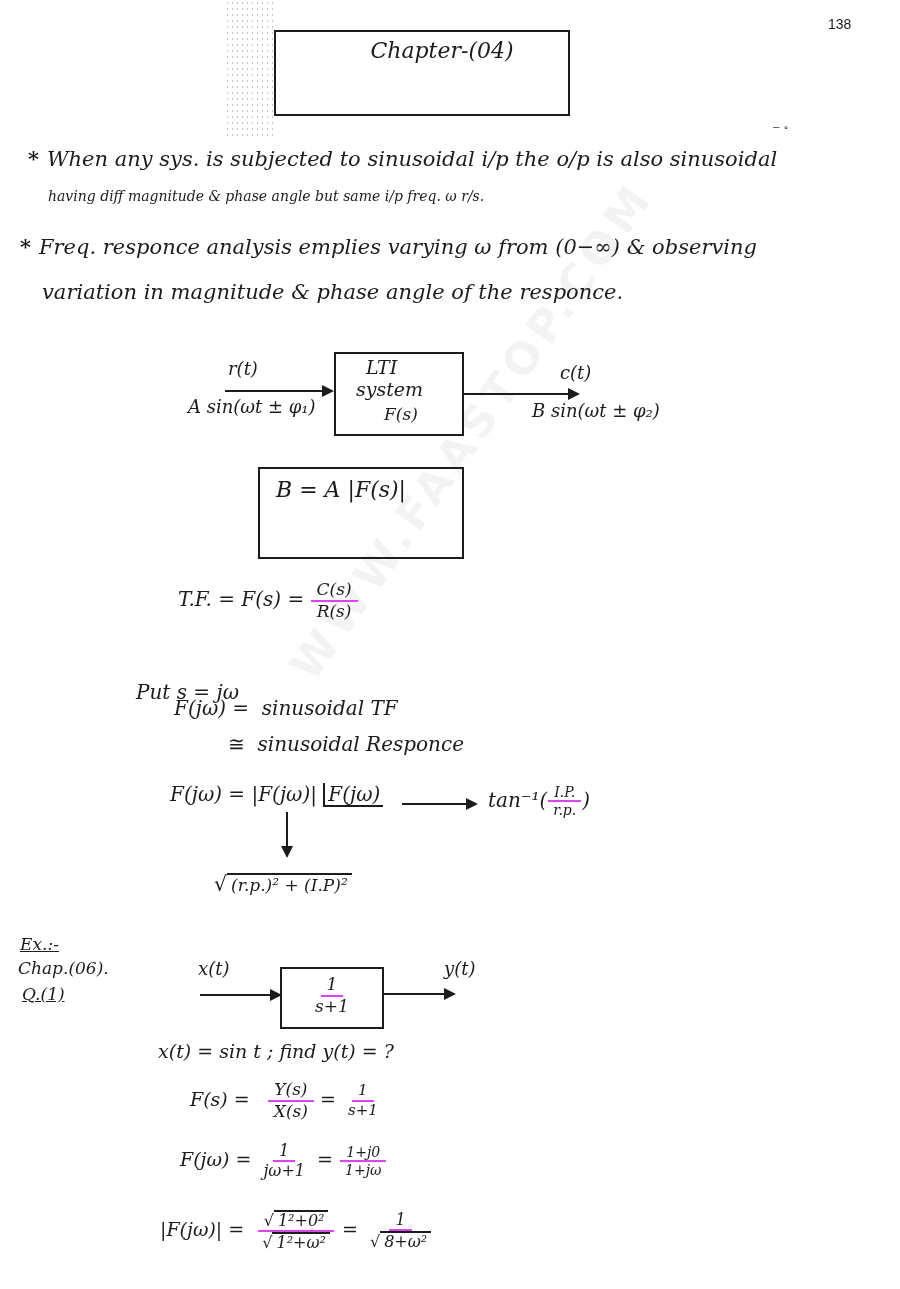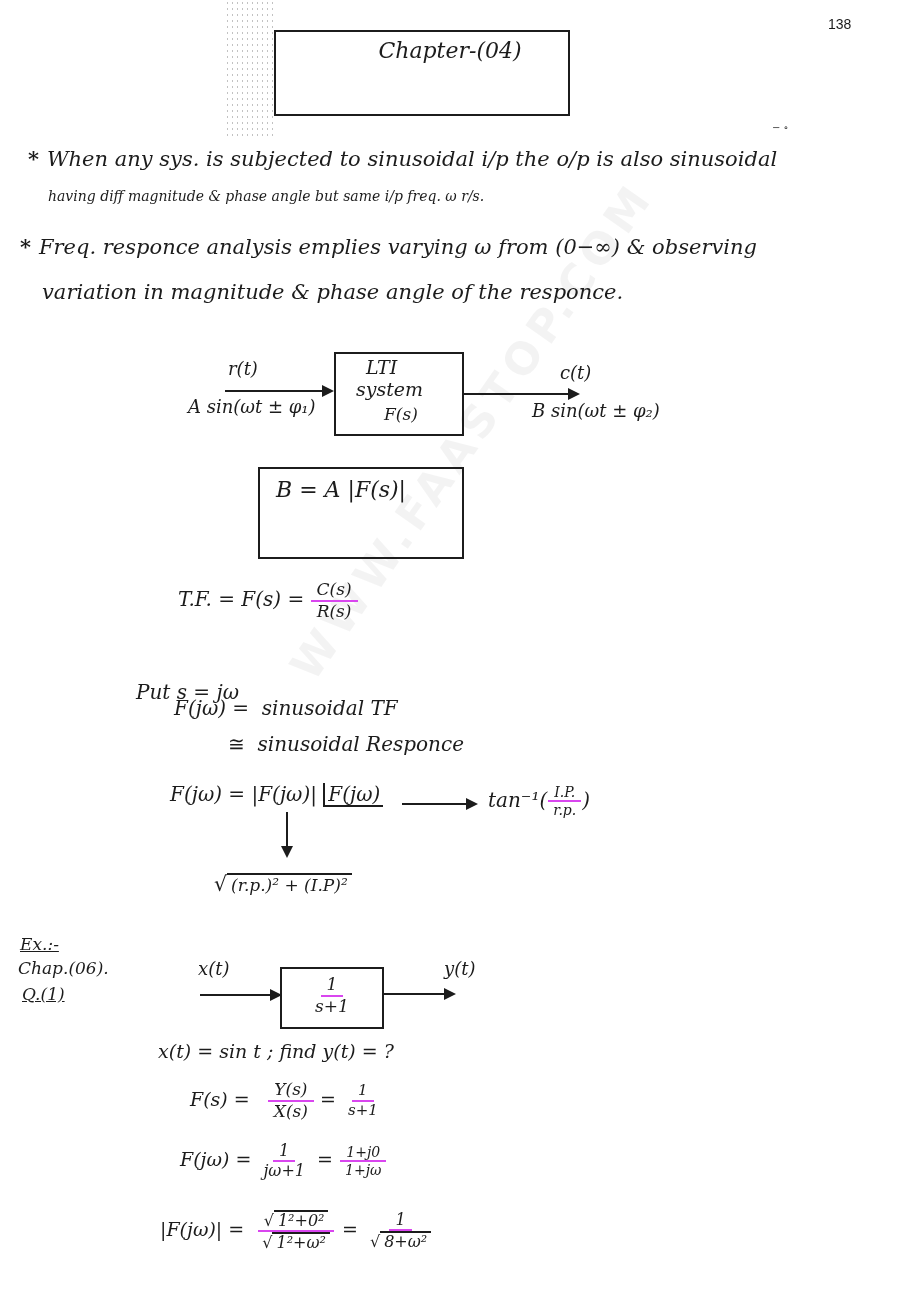--- a/index.html
+++ b/index.html
@@ -44,21 +44,21 @@
 </style>
 </head>
 <body>
 
 <div class="scan-noise"></div>
 <div class="watermark">WWW.FAASTOP.COM</div>
 
 <div class="abs" style="left:828px; top:16px; font-family:'Liberation Sans',sans-serif; font-size:14px;">138</div>
 
 <div class="box" style="left:274px; top:30px; width:292px; height:82px;">
-  <div class="abs hand" style="left:8px; width:332px; text-align:center; top:6px; font-size:22px;">Chapter-(04)</div>
+  <div class="abs hand" style="left:0; width:332px; text-align:center; top:6px; font-size:22px;">Chapter-(04)</div>
 </div>
 <div class="abs" style="left:772px; top:122px; font-size:10px; color:#333;">− ∘</div>
 
 <div class="abs hand" style="left:28px; top:146px; font-size:21px;">
   <span style="font-style:normal;font-weight:bold;margin-right:8px;">*</span><span>When any sys. is subjected to sinusoidal i/p the o/p is also sinusoidal</span>
 </div>
 <div class="abs hand" style="left:48px; top:188px; font-size:14px;">having diff magnitude &amp; phase angle but same i/p freq. ω r/s.</div>
 
 <div class="abs hand" style="left:20px; top:234px; font-size:21px;">
   <span style="font-style:normal;font-weight:bold;margin-right:8px;">*</span><span>Freq. responce analysis emplies varying ω from (0−∞) &amp; observing</span>

